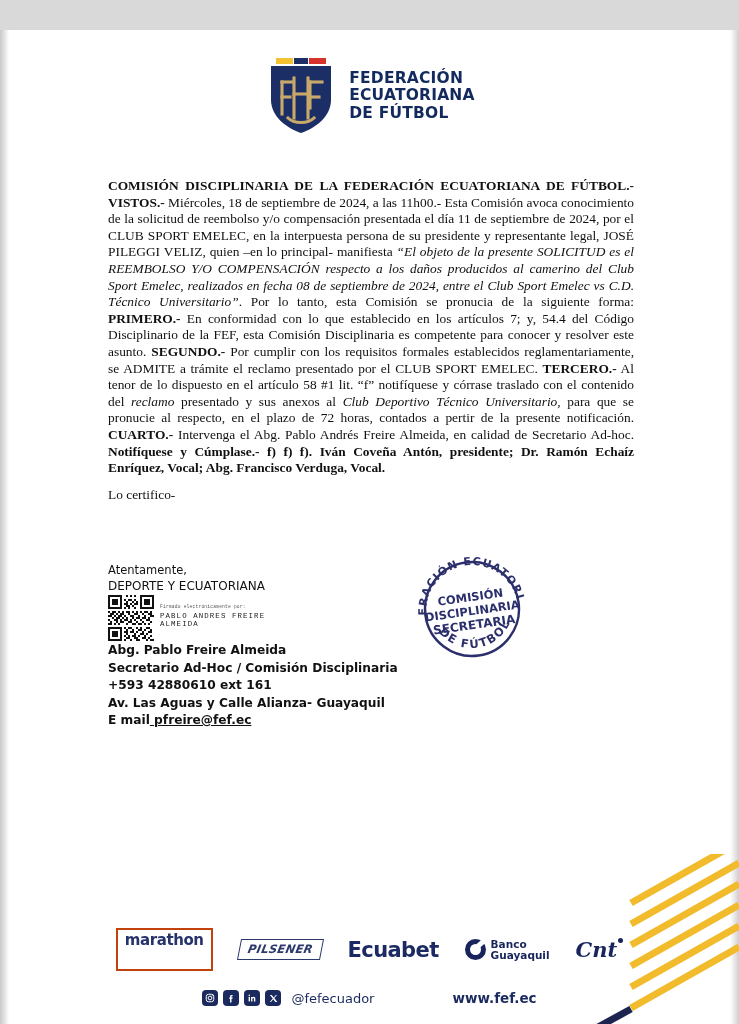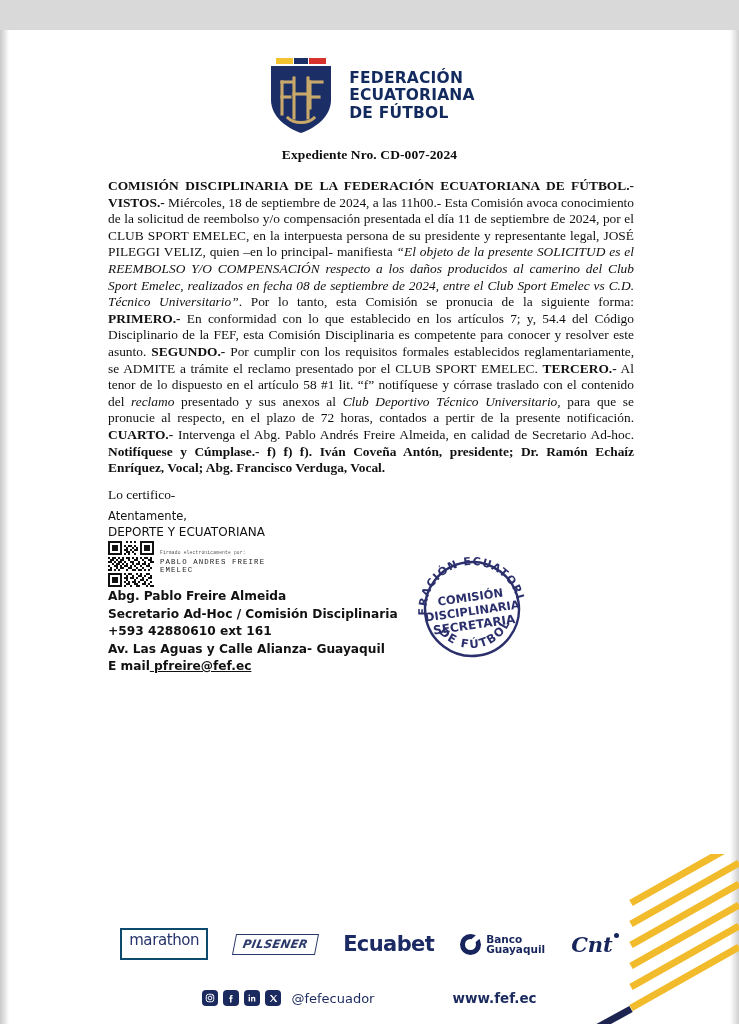--- a/index.html
+++ b/index.html
@@ -100,21 +100,21 @@
     left: 108px;
     font-family: "Liberation Serif", serif;
     font-weight: normal;
     font-size: 13.4px;
     color: #101010;
   }
 
   
   #sig-block {
     position: absolute;
-    top: 478px;
+    top: 532px;
     left: 108px;
     width: 330px;
     font-family: "DejaVu Sans", sans-serif;
     color: #111;
   }
   .sig-light {
     font-size: 11.5px;
     line-height: 16px;
     font-weight: 400;
   }
@@ -167,25 +167,25 @@
     top: 898px;
     left: 0;
     width: 739px;
     display: flex;
     justify-content: center;
     align-items: center;
     gap: 26px;
   }
   .sponsor { display: flex; align-items: center; color: #1b2a63; }
   .sp-marathon {
-    border: 2px solid #0c4a6e;
-    padding: 1px 7px 9px 7px;
+    border: 2px solid #c2410c;
+    padding: 1px 7px 20px 7px;
     font-family: "DejaVu Sans", sans-serif;
     font-size: 15px;
-    font-weight: 400;
+    font-weight: 700;
     letter-spacing: -0.4px;
     color: #26346b;
   }
   .sp-pilsener {
     border: 1.5px solid #2b3a6b;
     transform: skewX(-11deg);
     padding: 2px 8px 3px 8px;
     font-family: "DejaVu Sans", sans-serif;
     font-weight: bold;
     font-style: italic;
@@ -320,21 +320,20 @@
         </svg>
       </div>
       <div class="logo-text">
         <div>FEDERACIÓN</div>
         <div>ECUATORIANA</div>
         <div>DE FÚTBOL</div>
       </div>
     </div>
   </div>
 
-  <div id="expediente">Expediente Nro. CD-007-2024</div>
 
   <div id="body-text"><b>COMISIÓN DISCIPLINARIA DE LA FEDERACIÓN ECUATORIANA DE FÚTBOL.-</b> <b>VISTOS.-</b><span> Miércoles, 18 de septiembre de 2024, a las 11h00.- Esta Comisión avoca conocimiento de la solicitud de reembolso y/o compensación presentada el día 11 de septiembre de 2024, por el CLUB SPORT EMELEC, en la interpuesta persona de su presidente y representante legal, JOSÉ PILEGGI VELIZ, quien –en lo principal- manifiesta </span><i>“El objeto de la presente SOLICITUD es el REEMBOLSO Y/O COMPENSACIÓN respecto a los daños producidos al camerino del Club Sport Emelec, realizados en fecha 08 de septiembre de 2024, entre el Club Sport Emelec vs C.D. Técnico Universitario”</i><span>. Por lo tanto, esta Comisión se pronucia de la siguiente forma: </span><b>PRIMERO.-</b><span> En conformidad con lo que establecido en los artículos 7; y, 54.4  del Código Disciplinario de la FEF, esta Comisión Disciplinaria es competente para conocer y resolver este asunto. </span><b>SEGUNDO.-</b><span> Por cumplir con los requisitos formales establecidos reglamentariamente, se ADMITE  a trámite el reclamo presentado por el CLUB SPORT EMELEC. </span><b>TERCERO.-</b><span> Al tenor de lo dispuesto en el artículo 58 #1 lit. “f” notifíquese y córrase traslado con el contenido del </span><i>reclamo</i><span> presentado y sus anexos al </span><i>Club Deportivo Técnico Universitario,</i><span> para que se pronucie al respecto, en el plazo de 72 horas, contados a pertir de la presente notificación. </span><b>CUARTO.-</b><span> Intervenga el Abg. Pablo Andrés Freire Almeida, en calidad de Secretario Ad-hoc. </span><b>Notifíquese y Cúmplase.- f) f) f). Iván Coveña Antón, presidente; Dr. Ramón Echaíz Enríquez, Vocal; Abg. Francisco Verduga, Vocal.</b></div>
 
   <div id="lo-certifico">Lo certifico-</div>
 
   <div id="sig-block">
     <div class="sig-light">Atentamente,</div>
     <div class="sig-light" style="font-size:12px">DEPORTE Y ECUATORIANA</div>
 
     <div class="dsig">
@@ -455,21 +454,21 @@
           <rect x="8" y="22" width="1" height="1"></rect>
             <rect x="11" y="22" width="1" height="1"></rect>
             <rect x="14" y="22" width="2" height="1"></rect>
             <rect x="19" y="22" width="1" height="1"></rect>
             <rect x="21" y="22" width="2" height="1"></rect>
         </g>
       </svg>
       <div class="dsig-text">
         <div class="dsig-small">Firmado electrónicamente por:</div>
         <div class="dsig-name">PABLO ANDRES FREIRE</div>
-        <div class="dsig-name">EMELEC</div>
+        <div class="dsig-name">ALMEIDA</div>
       </div>
     </div>
 
     <div class="sig-bold">Abg. Pablo Freire Almeida</div>
     <div class="sig-bold">Secretario Ad-Hoc / Comisión Disciplinaria</div>
     <div class="sig-bold">+593 42880610 ext 161</div>
     <div class="sig-bold">Av. Las Aguas y Calle Alianza- Guayaquil</div>
     <div class="sig-bold"><span>E mail</span><span class="sig-underline"> pfreire@fef.ec </span></div>
   </div>
 

